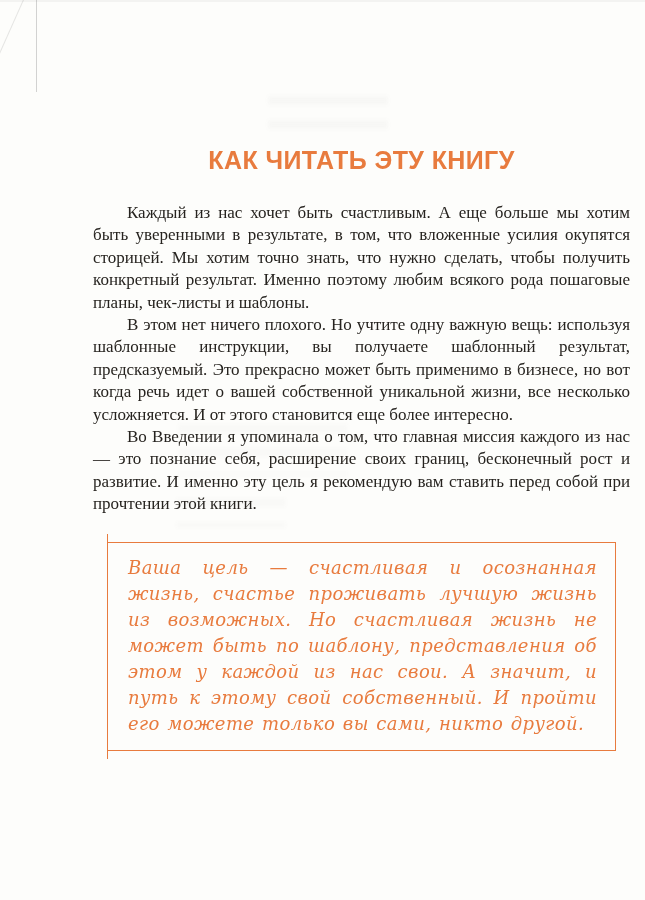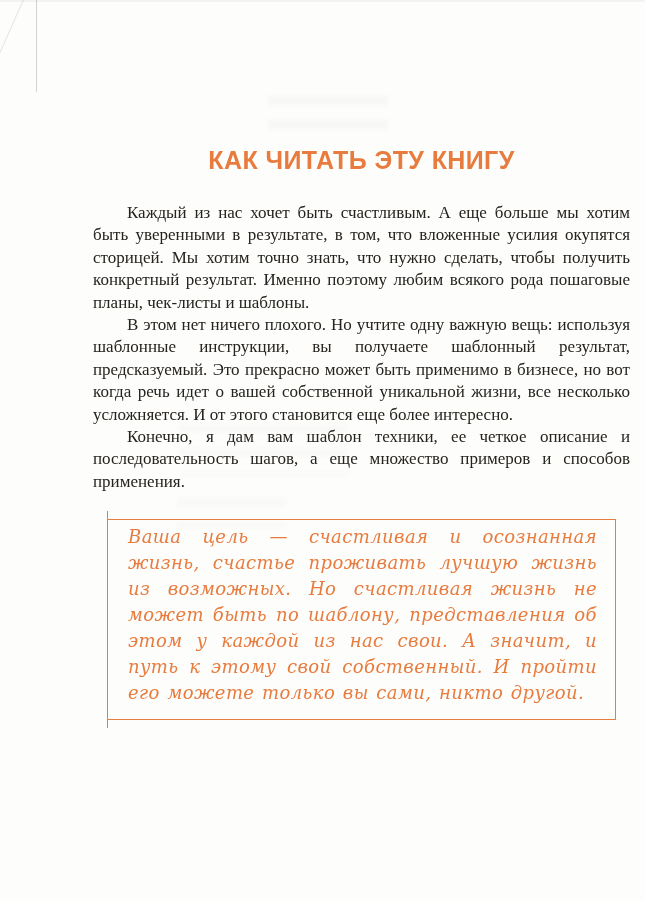--- a/index.html
+++ b/index.html
@@ -72,21 +72,21 @@
     text-align: justify;
   }
   .body-text p {
     margin: 0;
     text-indent: 34px;
   }
   .quote-box {
     position: relative;
     margin: 26px 14px 0 14px;
     border: 1.5px solid #e87b3e;
-    padding: 4px 18px 13px 20px;
+    padding: 12px 18px 13px 20px;
   }
   
   .quote-box::before {
     content: "";
     position: absolute;
     left: -1.5px;
     top: -9px;
     bottom: -9px;
     width: 1.5px;
     background: #e87b3e;
@@ -115,21 +115,21 @@
   <div class="ghost-text ghost-2"></div>
   <div class="ghost-text ghost-3"></div>
 
   <div class="content">
 
     <h1 class="page-title">КАК ЧИТАТЬ ЭТУ КНИГУ</h1>
 
     <div class="body-text">
       <p>Каждый из нас хочет быть счастливым. А еще больше мы хотим быть уверенными в результате, в том, что вложенные усилия окупятся сторицей. Мы хотим точно знать, что нужно сделать, чтобы получить конкретный результат. Именно поэтому любим всякого рода пошаговые планы, чек-листы и шаблоны.</p>
       <p>В этом нет ничего плохого. Но учтите одну важную вещь: используя шаблонные инструкции, вы получаете шаблонный результат, предсказуемый. Это прекрасно может быть применимо в бизнесе, но вот когда речь идет о вашей собственной уникальной жизни, все несколько усложняется. И от этого становится еще более интересно.</p>
-      <p>Конечно, я дам вам шаблон техники, ее четкое описание и последовательность шагов, а еще множество примеров и способов применения.</p>
+      <p>Во Введении я упоминала о том, что главная миссия каждого из нас — это познание себя, расширение своих границ, бесконечный рост и развитие. И именно эту цель я рекомендую вам ставить перед собой при прочтении этой книги.</p>
     </div>
 
     <div class="quote-box">
       <p class="quote-text">Ваша цель — счастливая и осознанная жизнь, счастье проживать лучшую жизнь из возможных. Но счастливая жизнь не может быть по шаблону, представления об этом у каждой из нас свои. А значит, и путь к этому свой собственный. И пройти его можете только вы сами, никто другой.</p>
     </div>
 
   </div>
 </div>
 
 </body></html>

